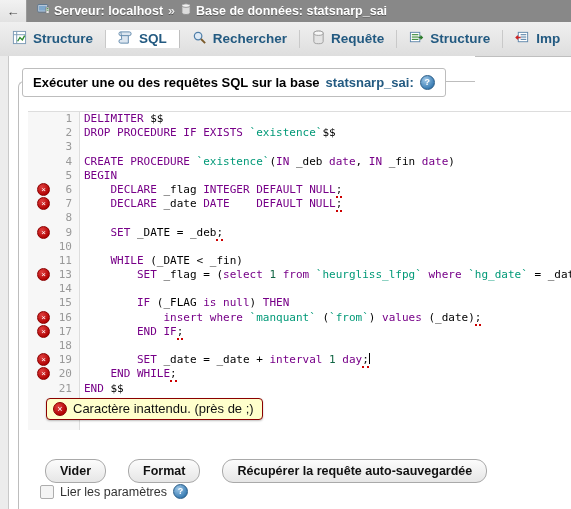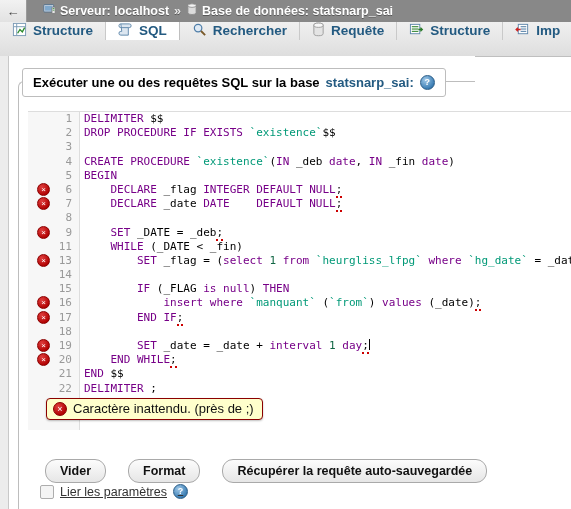--- a/index.html
+++ b/index.html
@@ -18,34 +18,34 @@
   }
   #backbtn{
     width:26px;height:22px;
     background:linear-gradient(#f2f2f2,#e2e2e2);
     border-right:1px solid #9a9a9a;
     display:flex;align-items:center;justify-content:center;
     color:#444;font-size:13px;line-height:1;
   }
   #crumbs{
     display:flex;align-items:center;gap:4px;
-    padding-left:16px;color:#fff;
+    padding-left:10px;color:#fff;
     font-size:12.5px;font-weight:bold;
     text-shadow:0 1px 0 rgba(0,0,0,.35);
     white-space:nowrap;
   }
   #crumbs .sep{color:#e8e8e8;font-weight:bold;padding:0 1px;}
   .ic{display:inline-block;vertical-align:middle;}
 
   
   #tabbar{
     position:absolute;left:0;top:22px;width:571px;height:34px;
     background:linear-gradient(#f0f0f0,#dedede);
     border-bottom:1px solid #bfbfbf;
-    display:flex;align-items:flex-start;
+    display:flex;align-items:center;
     overflow:hidden;
   }
   .tab{
     display:flex;align-items:center;gap:6px;
     padding:0 12px;
     border-right:1px solid #c9c9c9;
     color:#235a81;font-size:13.5px;font-weight:bold;
     white-space:nowrap;
   }
   .tab.active{
@@ -158,21 +158,21 @@
     background:linear-gradient(#fcfcfc,#e6e6e6);
     border:1px solid #a9a9a9;border-radius:11px;
     padding:4px 14px;
     font-size:12.5px;font-weight:bold;color:#111;
     white-space:nowrap;
     margin-top:11px;
   }
   #paramrow{
     position:absolute;left:40px;top:428px;
     display:flex;align-items:center;gap:6px;
-    font-size:12.5px;color:#333;text-decoration:underline;
+    font-size:12.5px;color:#333;
   }
   .cb{
     width:12px;height:12px;border:1px solid #adadad;background:#f4f4f4;
     border-radius:2px;display:inline-block;
   }
 </style>
 </head>
 <body>
 
 <div id="topbar">
@@ -284,20 +284,21 @@
     <div class="code" id="code">
         <div class="crow"><div class="ln">1</div><div class="src"><span class="kw">DELIMITER</span> $$</div></div>
         <div class="crow"><div class="ln">2</div><div class="src"><span class="kw">DROP PROCEDURE IF EXISTS</span> <span class="id">`existence`</span>$$</div></div>
         <div class="crow"><div class="ln">3</div><div class="src"></div></div>
         <div class="crow"><div class="ln">4</div><div class="src"><span class="kw">CREATE PROCEDURE</span> <span class="id">`existence`</span>(<span class="kw">IN</span> _deb <span class="kw">date</span>, <span class="kw">IN</span> _fin <span class="kw">date</span>)</div></div>
         <div class="crow"><div class="ln">5</div><div class="src"><span class="kw">BEGIN</span></div></div>
         <div class="crow"><div class="mark" style="top: 0px;">×</div><div class="ln">6</div><div class="src">    <span class="kw">DECLARE</span> _flag <span class="kw">INTEGER DEFAULT NULL</span><span class="err">;</span></div></div>
         <div class="crow"><div class="mark" style="top: 0px;">×</div><div class="ln">7</div><div class="src">    <span class="kw">DECLARE</span> _date <span class="kw">DATE</span>    <span class="kw">DEFAULT NULL</span><span class="err">;</span></div></div>
         <div class="crow"><div class="ln">8</div><div class="src"></div></div>
         <div class="crow"><div class="mark" style="top: 0px;">×</div><div class="ln">9</div><div class="src">    <span class="kw">SET</span> _DATE = _deb<span class="err">;</span></div></div>
+        <div class="crow"><div class="ln">10</div><div class="src"></div></div>
         <div class="crow"><div class="ln">11</div><div class="src">    <span class="kw">WHILE</span> (_DATE &lt; _fin)</div></div>
         <div class="crow"><div class="mark" style="top: 0px;">×</div><div class="ln">13</div><div class="src">        <span class="kw">SET</span> _flag = (<span class="kw">select</span> <span class="num">1</span> <span class="kw">from</span> <span class="id">`heurgliss_lfpg`</span> <span class="kw">where</span> <span class="id">`hg_date`</span> = _date)</div></div>
         <div class="crow"><div class="ln">14</div><div class="src"></div></div>
         <div class="crow"><div class="ln">15</div><div class="src">        <span class="kw">IF</span> (_FLAG <span class="kw">is null</span>) <span class="kw">THEN</span></div></div>
         <div class="crow"><div class="mark" style="top: 0px;">×</div><div class="ln">16</div><div class="src">            <span class="kw">insert where</span> <span class="id">`manquant`</span> (<span class="id">`from`</span>) <span class="kw">values</span> (_date)<span class="err">;</span></div></div>
         <div class="crow"><div class="mark" style="top: 0px;">×</div><div class="ln">17</div><div class="src">        <span class="kw">END IF</span><span class="err">;</span></div></div>
         <div class="crow"><div class="ln">18</div><div class="src"></div></div>
         <div class="crow"><div class="mark" style="top: 0px;">×</div><div class="ln">19</div><div class="src">        <span class="kw">SET</span> _date = _date + <span class="kw">interval</span> <span class="num">1</span> <span class="kw">day</span><span class="err">;</span><span class="caret"></span></div></div>
         <div class="crow"><div class="mark" style="top: 0px;">×</div><div class="ln">20</div><div class="src">    <span class="kw">END WHILE</span><span class="err">;</span></div></div>
         <div class="crow"><div class="ln">21</div><div class="src"><span class="kw">END</span> $$</div></div>

